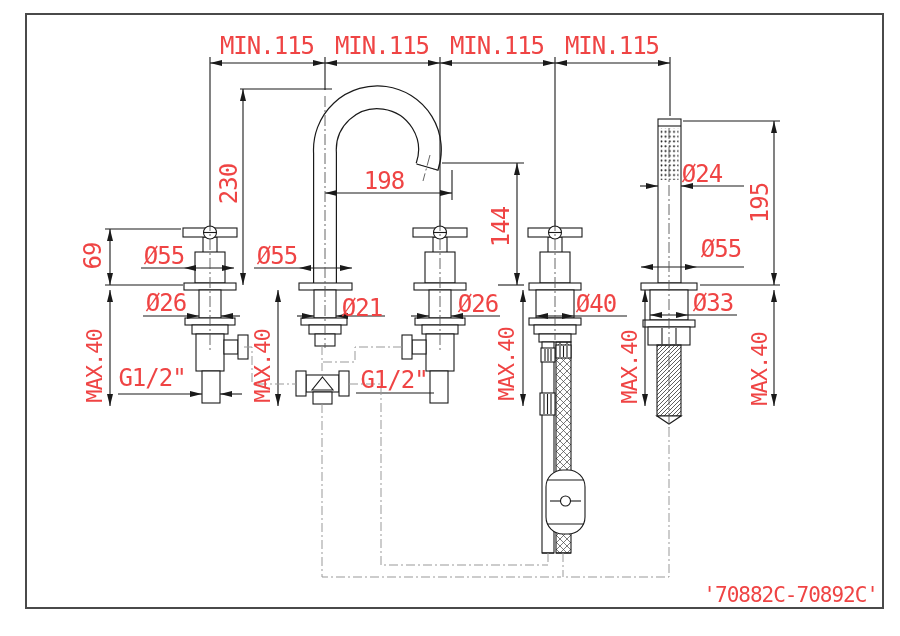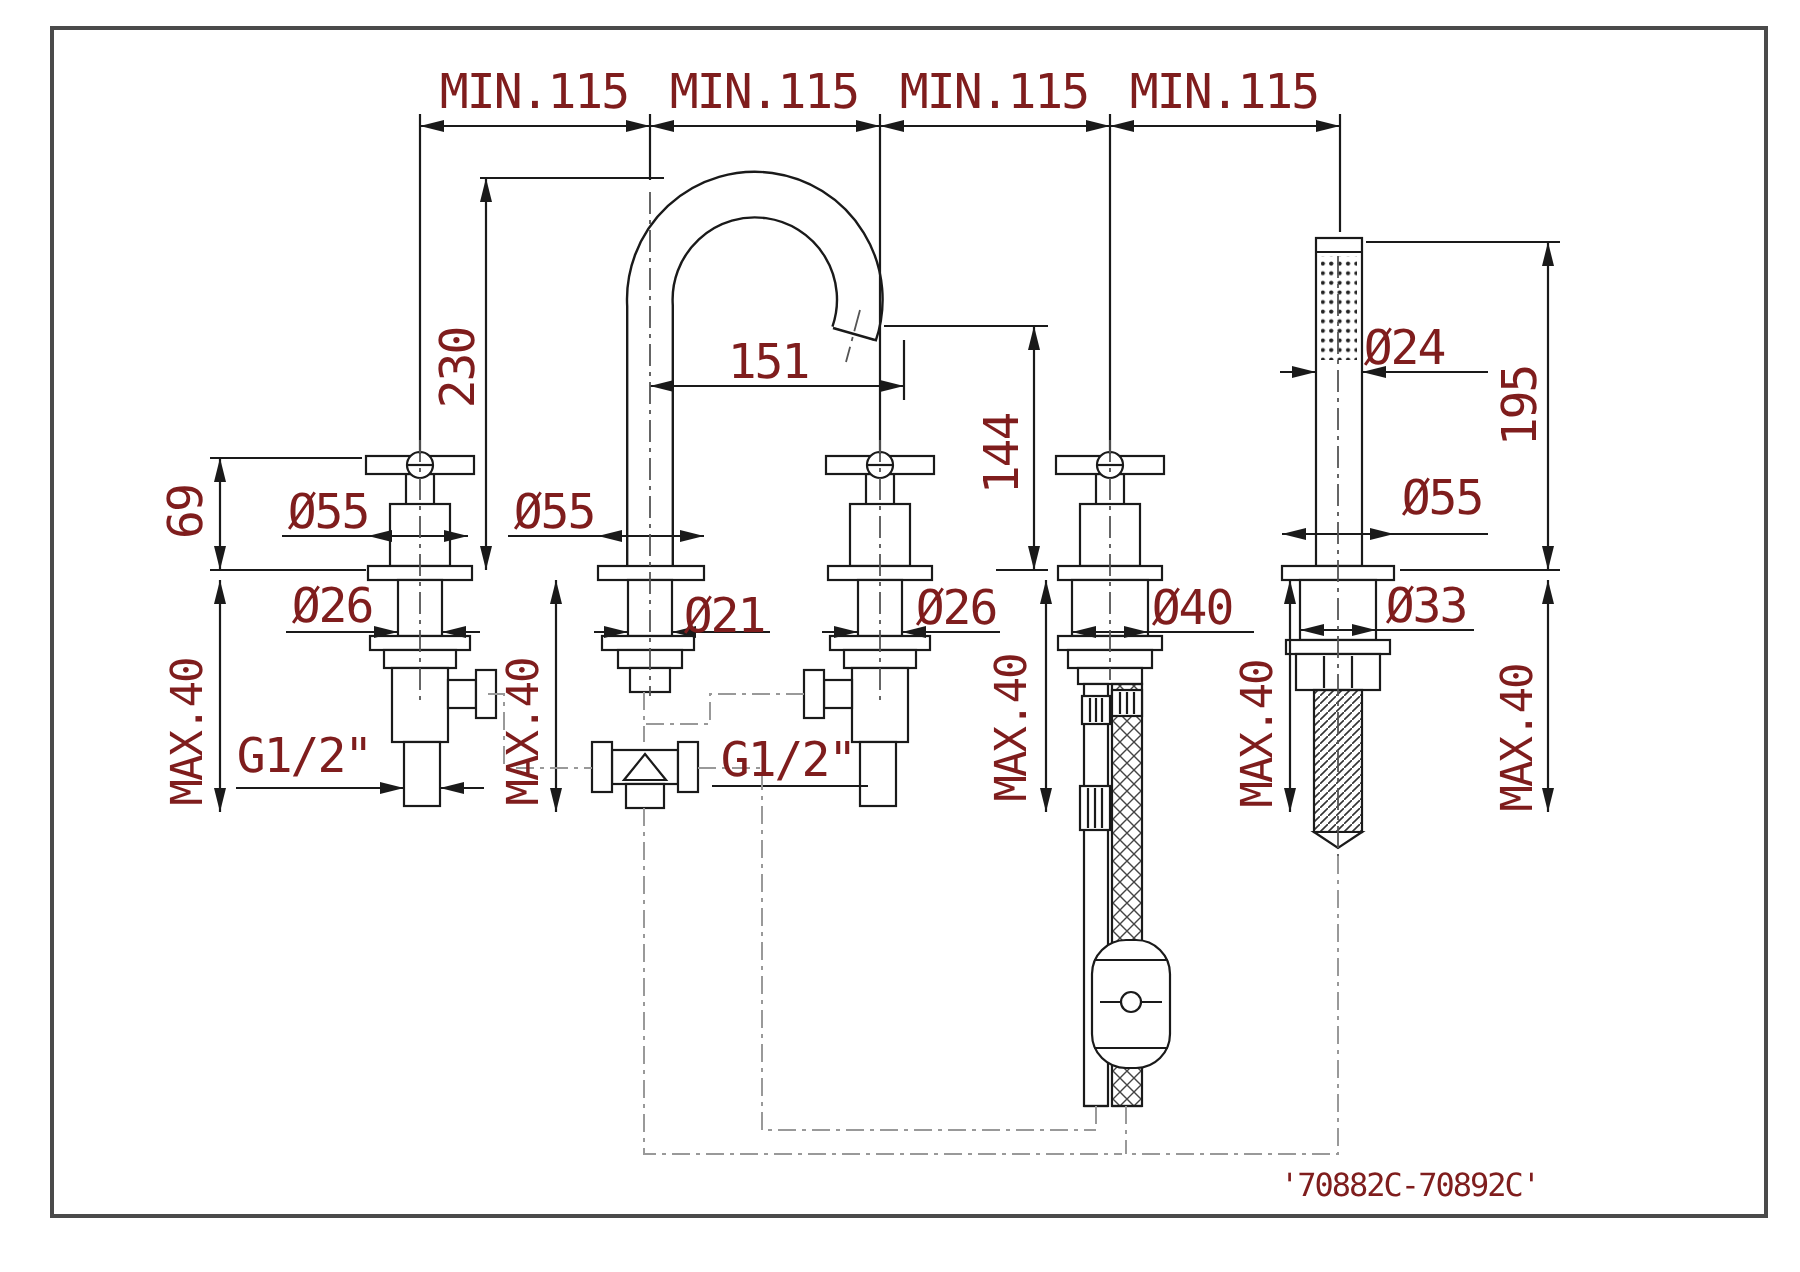--- a/index.html
+++ b/index.html
@@ -1,24 +1,24 @@
 <!DOCTYPE html>
 <html><head>
 <meta charset="utf-8">
 <style>
   html,body{margin:0;padding:0;background:#fff;}
   .canvas{position:relative;width:900px;height:636px;background:#ffffff;overflow:hidden;
-          font-family:"DejaVu Sans Mono","Liberation Mono",monospace;color:#7f1d1d;}
+          font-family:"DejaVu Sans Mono","Liberation Mono",monospace;color:#ef4444;}
   svg{position:absolute;left:0;top:0;}
   .lbl{position:absolute;font-size:24px;line-height:1;white-space:nowrap;
        transform:translate(-50%,-50%);letter-spacing:-1px;}
   .lbl.rot{transform:translate(-50%,-50%) rotate(-90deg);}
   .lbl.sm{font-size:22px;}
-  .partno{position:absolute;left:640px;top:585px;width:238px;text-align:left;
-          font-size:16px;line-height:1;letter-spacing:-1px;}
+  .partno{position:absolute;left:640px;top:585px;width:238px;text-align:right;
+          font-size:21px;line-height:1;letter-spacing:-1px;}
 </style>
 </head>
 <body>
 
 <div class="canvas">
 
 <svg width="900" height="636" viewBox="0 0 900 636">
   <defs>
     <marker id="arr" orient="auto-start-reverse" markerUnits="userSpaceOnUse" markerWidth="13" markerHeight="8" refX="12" refY="4">
       <path d="M0,1 L12,4 L0,7 Z" fill="#1a1a1a"></path>
@@ -220,21 +220,21 @@
     <path d="M669,428 L669,577 L565,577"></path>
   </g>
 </svg>
 
 <span class="lbl" style="left:267px;top:46px">MIN.115</span>
 <span class="lbl" style="left:382px;top:46px">MIN.115</span>
 <span class="lbl" style="left:497px;top:46px">MIN.115</span>
 <span class="lbl" style="left:612px;top:46px">MIN.115</span>
 
 <span class="lbl rot" style="left:229px;top:184px">230</span>
-<span class="lbl" style="left:384px;top:181px">151</span>
+<span class="lbl" style="left:384px;top:181px">198</span>
 <span class="lbl rot" style="left:501px;top:227px">144</span>
 <span class="lbl rot" style="left:93px;top:256px">69</span>
 <span class="lbl rot" style="left:760px;top:203px">195</span>
 
 <span class="lbl" style="left:164px;top:256px">Ø55</span>
 <span class="lbl" style="left:277px;top:256px">Ø55</span>
 <span class="lbl" style="left:166px;top:303px">Ø26</span>
 <span class="lbl" style="left:362px;top:308px">Ø21</span>
 <span class="lbl" style="left:478px;top:304px">Ø26</span>
 <span class="lbl" style="left:596px;top:304px">Ø40</span>

